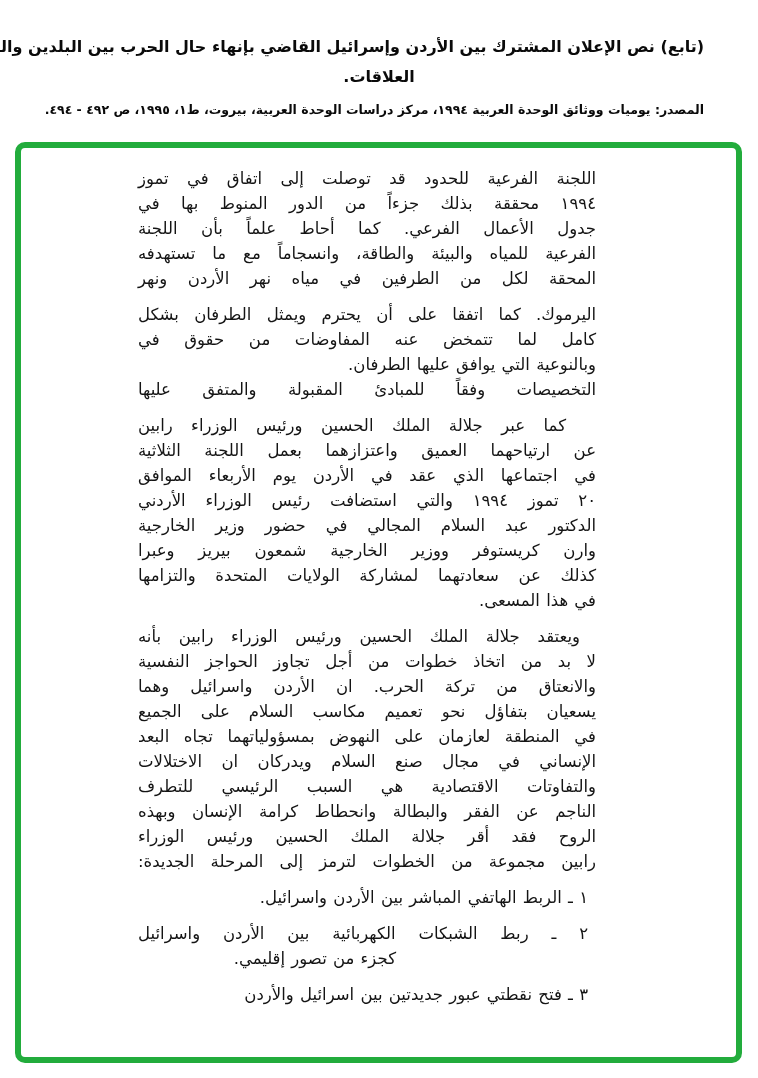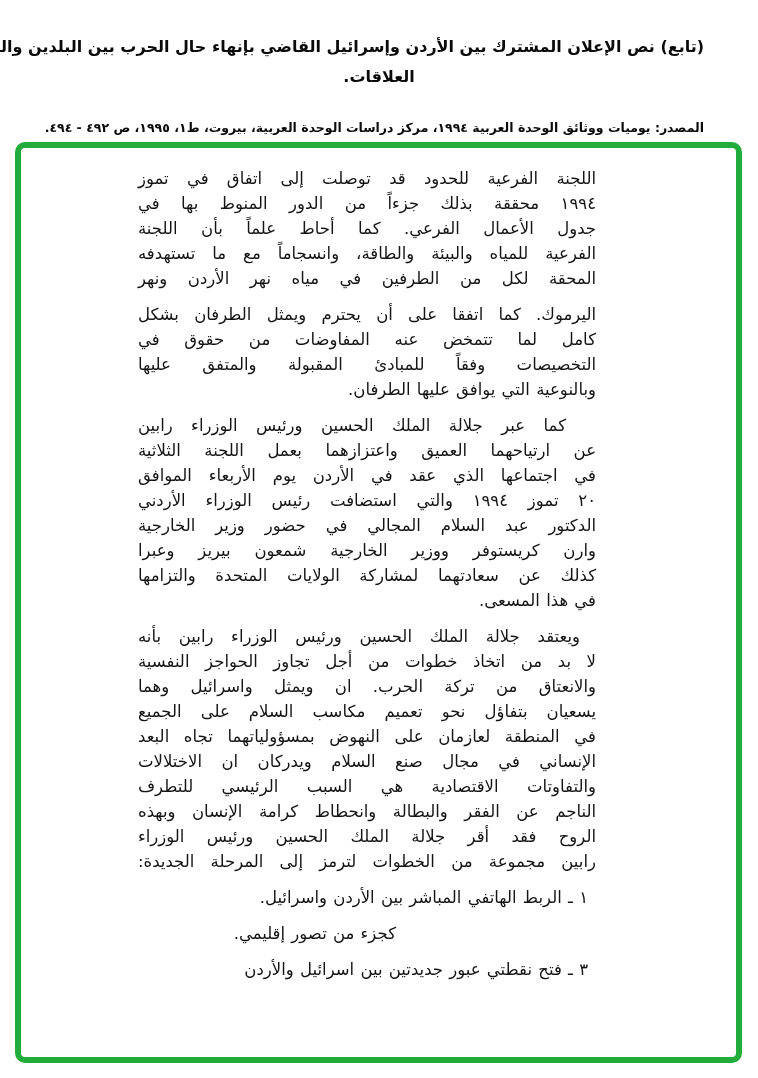--- a/index.html
+++ b/index.html
@@ -14,21 +14,21 @@
   .header {
     position:absolute; top:32px; left:50%; transform:translateX(-50%);
     width:650px; text-align:center; direction:rtl;
   }
   .title-line {
     font-weight:bold; font-size:16px; line-height:30px; color:#0a0a0a;
     white-space:nowrap;
   }
   .title-line2 { white-space:normal; }
   .source-line {
-    font-weight:bold; font-size:12.5px; line-height:18px; margin-top:27px;
+    font-weight:bold; font-size:12.5px; line-height:18px; margin-top:9px;
     color:#0a0a0a; white-space:nowrap;
   }
   .green-frame {
     position:absolute; left:15px; top:142px;
     width:727px; height:921px;
     border:6px solid #22ac3c;
     border-radius:10px;
     box-sizing:border-box;
     background:#ffffff;
   }
@@ -64,47 +64,48 @@
     <div class="block">
       <div class="line just">اللجنة الفرعية للحدود قد توصلت إلى اتفاق في تموز</div>
       <div class="line just">١٩٩٤ محققة بذلك جزءاً من الدور المنوط بها في</div>
       <div class="line just">جدول الأعمال الفرعي. كما أحاط علماً بأن اللجنة</div>
       <div class="line just">الفرعية للمياه والبيئة والطاقة، وانسجاماً مع ما تستهدفه</div>
       <div class="line just">المحقة لكل من الطرفين في مياه نهر الأردن ونهر</div>
     </div>
     <div class="block">
       <div class="line just">اليرموك. كما اتفقا على أن يحترم ويمثل الطرفان بشكل</div>
       <div class="line just">كامل لما تتمخض عنه المفاوضات من حقوق في</div>
+      <div class="line">وبالنوعية التي يوافق عليها الطرفان.</div>
       <div class="line just">التخصيصات وفقاً للمبادئ المقبولة والمتفق عليها</div>
-      <div class="line">وبالنوعية التي يوافق عليها الطرفان.</div>
     </div>
     <div class="block">
       <div class="line just" style="padding-right: 30px;">كما عبر جلالة الملك الحسين ورئيس الوزراء رابين</div>
       <div class="line just">عن ارتياحهما العميق واعتزازهما بعمل اللجنة الثلاثية</div>
       <div class="line just">في اجتماعها الذي عقد في الأردن يوم الأربعاء الموافق</div>
       <div class="line just">٢٠ تموز ١٩٩٤ والتي استضافت رئيس الوزراء الأردني</div>
       <div class="line just">الدكتور عبد السلام المجالي في حضور وزير الخارجية</div>
       <div class="line just">وارن كريستوفر ووزير الخارجية شمعون بيريز وعبرا</div>
       <div class="line just">كذلك عن سعادتهما لمشاركة الولايات المتحدة والتزامها</div>
       <div class="line">في هذا المسعى.</div>
     </div>
     <div class="block">
       <div class="line just" style="padding-right: 16px;">ويعتقد جلالة الملك الحسين ورئيس الوزراء رابين بأنه</div>
       <div class="line just">لا بد من اتخاذ خطوات من أجل تجاوز الحواجز النفسية</div>
-      <div class="line just">والانعتاق من تركة الحرب. ان ويمثل واسرائيل وهما</div>
+      <div class="line just">والانعتاق من تركة الحرب. ان الأردن واسرائيل وهما</div>
       <div class="line just">يسعيان بتفاؤل نحو تعميم مكاسب السلام على الجميع</div>
       <div class="line just">في المنطقة لعازمان على النهوض بمسؤولياتهما تجاه البعد</div>
       <div class="line just">الإنساني في مجال صنع السلام ويدركان ان الاختلالات</div>
       <div class="line just">والتفاوتات الاقتصادية هي السبب الرئيسي للتطرف</div>
       <div class="line just">الناجم عن الفقر والبطالة وانحطاط كرامة الإنسان وبهذه</div>
       <div class="line just">الروح فقد أقر جلالة الملك الحسين ورئيس الوزراء</div>
       <div class="line just">رابين مجموعة من الخطوات لترمز إلى المرحلة الجديدة:</div>
     </div>
     <div class="block">
       <div class="line" style="padding-right: 8px; text-align: right;">١ ـ الربط الهاتفي المباشر بين الأردن واسرائيل.</div>
     </div>
     <div class="block">
+      <div class="line just" style="padding-right: 8px;">٢ ـ ربط الشبكات الكهربائية بين الأردن واسرائيل</div>
       <div class="line" style="padding-right: 200px; text-align: right;">كجزء من تصور إقليمي.</div>
     </div>
     <div class="block">
       <div class="line" style="padding-right: 8px;">٣ ـ فتح نقطتي عبور جديدتين بين اسرائيل والأردن</div>
     </div>
   </div>
 
 </body></html>

